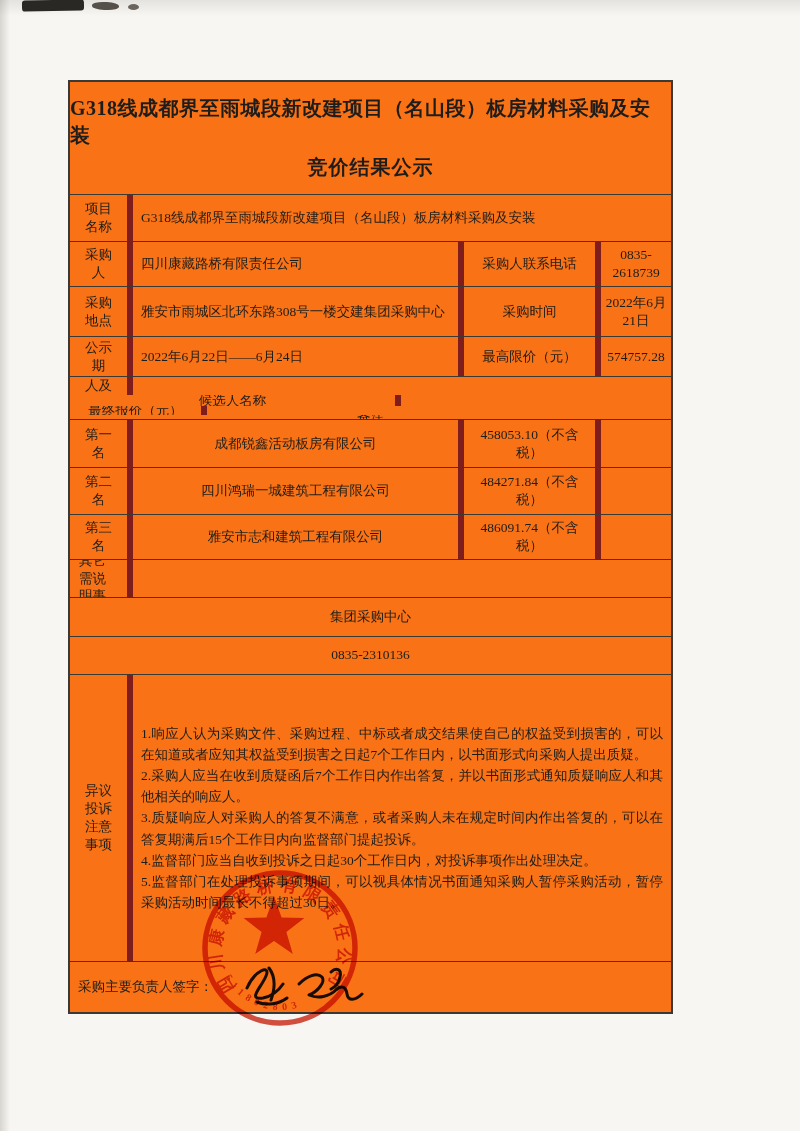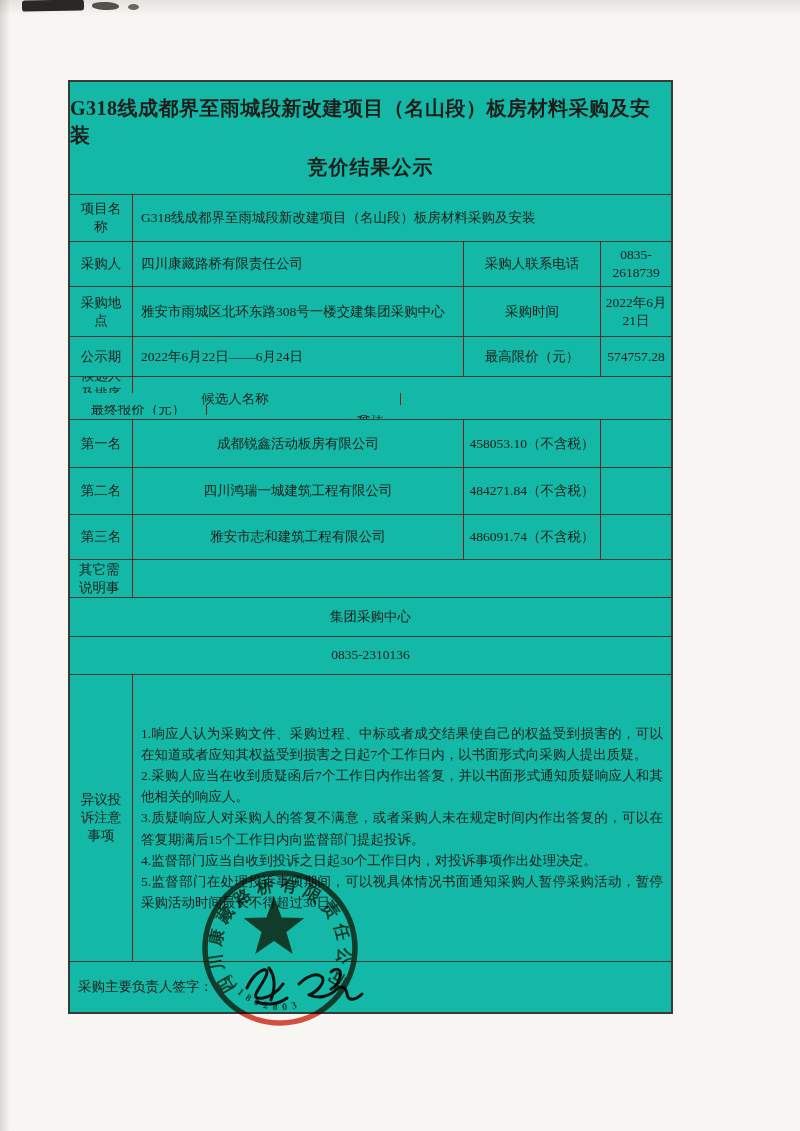--- a/index.html
+++ b/index.html
@@ -18,25 +18,25 @@
     background:linear-gradient(180deg, rgba(60,55,50,.10), rgba(60,55,50,0)); }
   .smudge1 { position:absolute; left:22px; top:0; width:62px; height:11px;
     background:#2a2825; border-radius:3px; transform:rotate(-1.2deg); }
   .smudge2 { position:absolute; left:92px; top:2px; width:27px; height:8px;
     background:#55504a; border-radius:45%; transform:rotate(2deg); }
   .smudge3 { position:absolute; left:128px; top:4px; width:11px; height:6px;
     background:#6b655e; border-radius:50%; }
 
   .doc-table {
     position:absolute; left:68px; top:80px; width:605px;
-    border:2px solid #3b3935; background:#14b8a6;
+    border:2px solid #3b3935; background:#f97316;
   }
   .row { display:flex; border-bottom:1px solid #3b3935; }
   .row:last-child { border-bottom:none; }
-  .cell { border-right:1px solid #7f1d1d; display:flex; align-items:center;
+  .cell { border-right:6px solid #7f1d1d; display:flex; align-items:center;
           font-size:13.5px; line-height:1.32; overflow:hidden; }
   .cell:last-child { border-right:none; }
   .col-label { width:63px; justify-content:center; text-align:center; padding:2px 9px; }
   .col-main  { width:331px; padding:3px 8px; }
   .col-mid   { width:137px; justify-content:center; text-align:center; padding:2px 4px; }
   .col-last  { flex:1; justify-content:center; text-align:center; padding:2px 4px; }
   .col-rest  { flex:1; padding:3px 8px; }
   .center    { justify-content:center; text-align:center; }
 
   .r-title { height:113px; }

